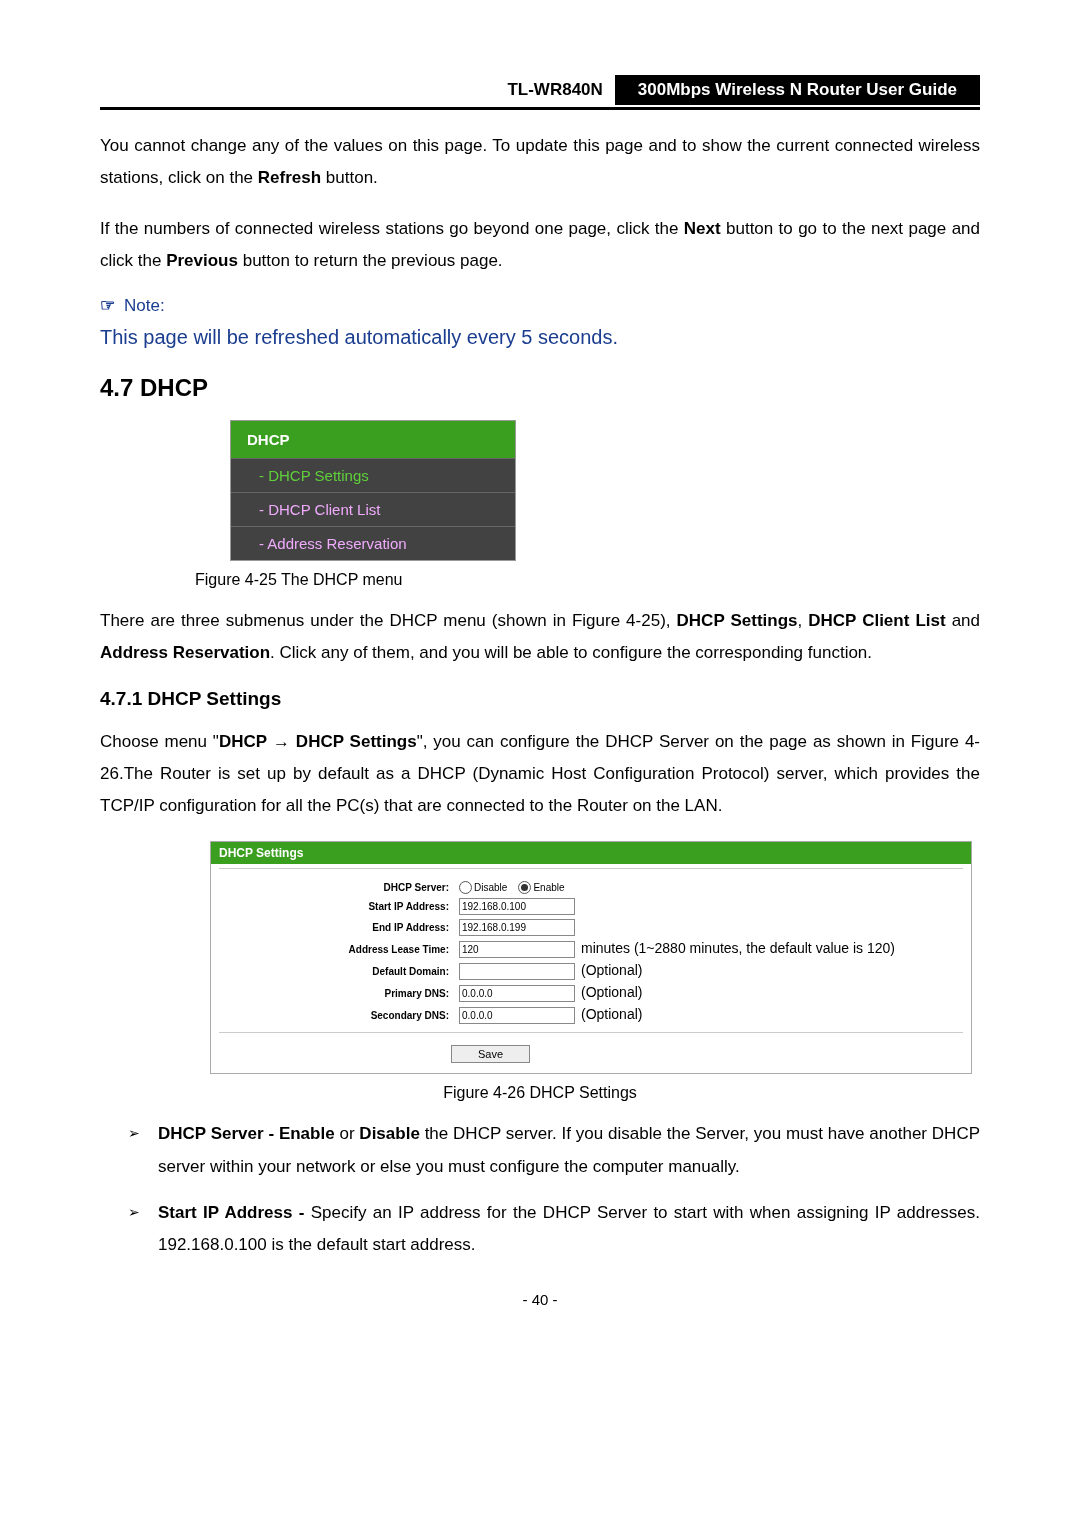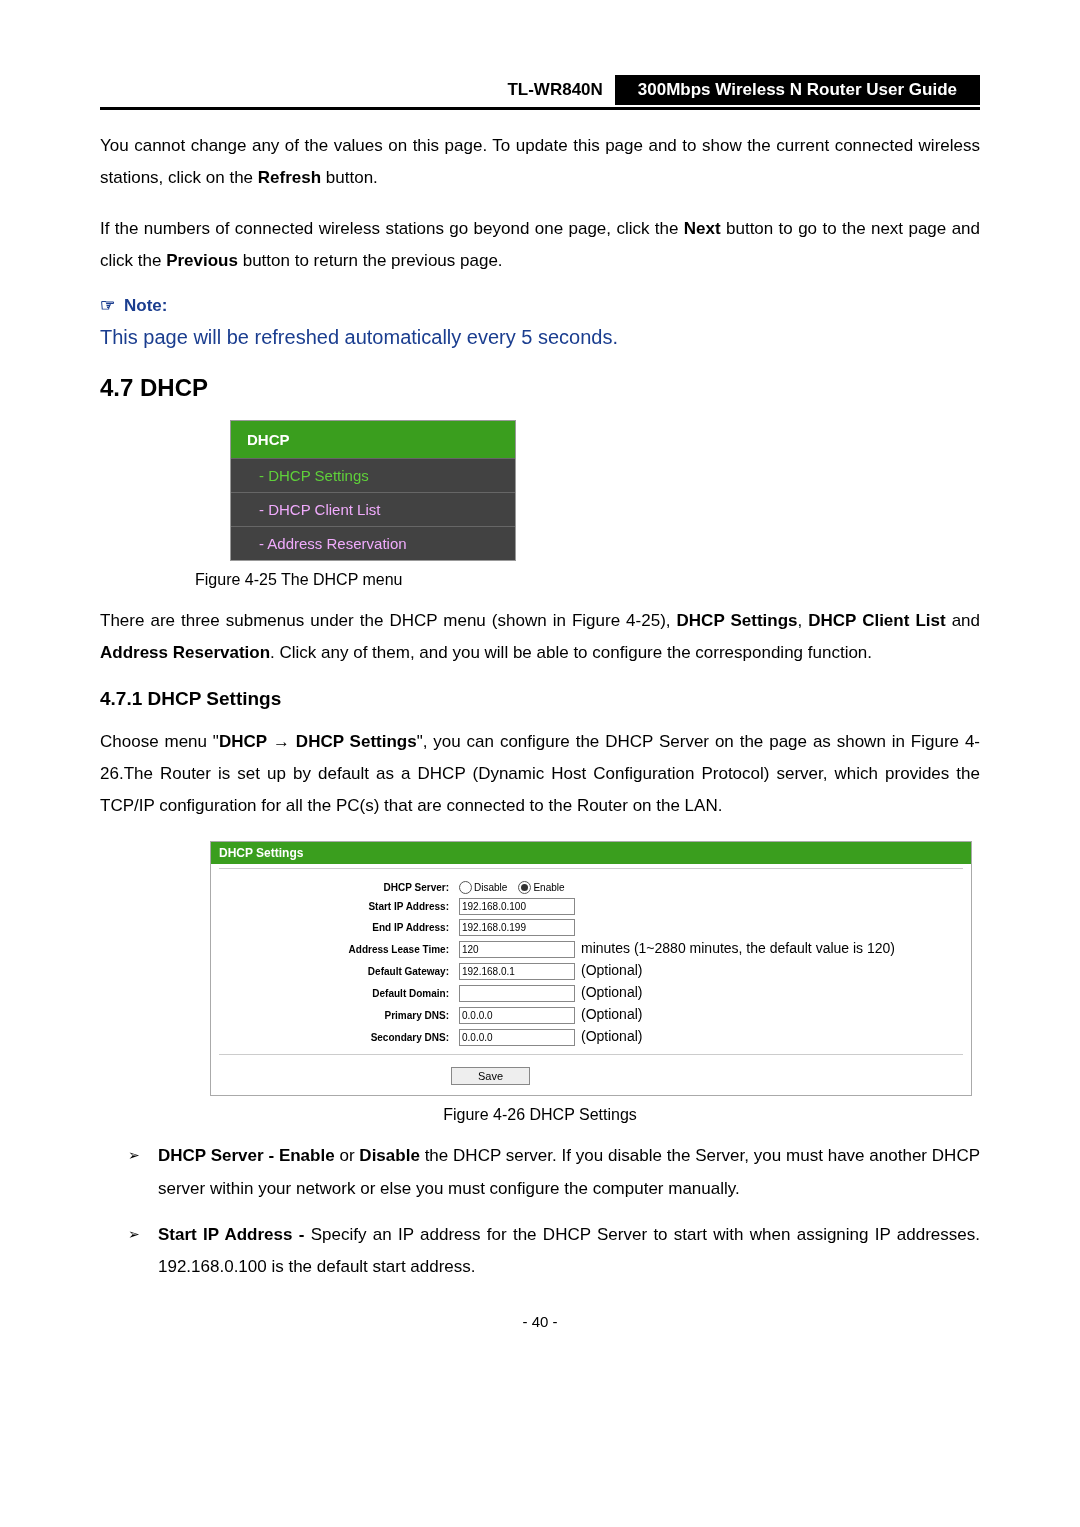--- a/index.html
+++ b/index.html
@@ -45,21 +45,21 @@
   .note-line {
     color: #1a3d8f;
     font-size: 17px;
     margin: 6px 0 2px 0;
   }
   .note-line .pointer {
     font-weight: bold;
     margin-right: 4px;
   }
   .note-line .note-word {
-    font-weight: bold;
+    font-weight: normal;
   }
   .note-body {
     color: #1a3d8f;
     font-size: 20px;
     line-height: 1.9;
     margin: 0 0 18px 0;
   }
   .h2 {
     font-size: 24px;
     font-weight: bold;
@@ -254,24 +254,20 @@
       </div>
       <div class="srow">
         <div class="slabel">End IP Address:</div>
         <div class="sval"><input type="text" value="192.168.0.199" style=""></div>
       </div>
       <div class="srow">
         <div class="slabel">Address Lease Time:</div>
         <div class="sval"><input type="text" class="short" value="120" style=""><span class="hint">minutes (1~2880 minutes, the default value is 120)</span></div>
       </div>
       <div class="srow">
-        <div class="slabel">Default Gateway:</div>
-        <div class="sval"><input type="text" value="192.168.0.1" style=""><span class="hint">(Optional)</span></div>
-      </div>
-      <div class="srow">
         <div class="slabel">Default Domain:</div>
         <div class="sval"><input type="text" value="" style=""><span class="hint">(Optional)</span></div>
       </div>
       <div class="srow">
         <div class="slabel">Primary DNS:</div>
         <div class="sval"><input type="text" value="0.0.0.0" style=""><span class="hint">(Optional)</span></div>
       </div>
       <div class="srow">
         <div class="slabel">Secondary DNS:</div>
         <div class="sval"><input type="text" value="0.0.0.0" style=""><span class="hint">(Optional)</span></div>

